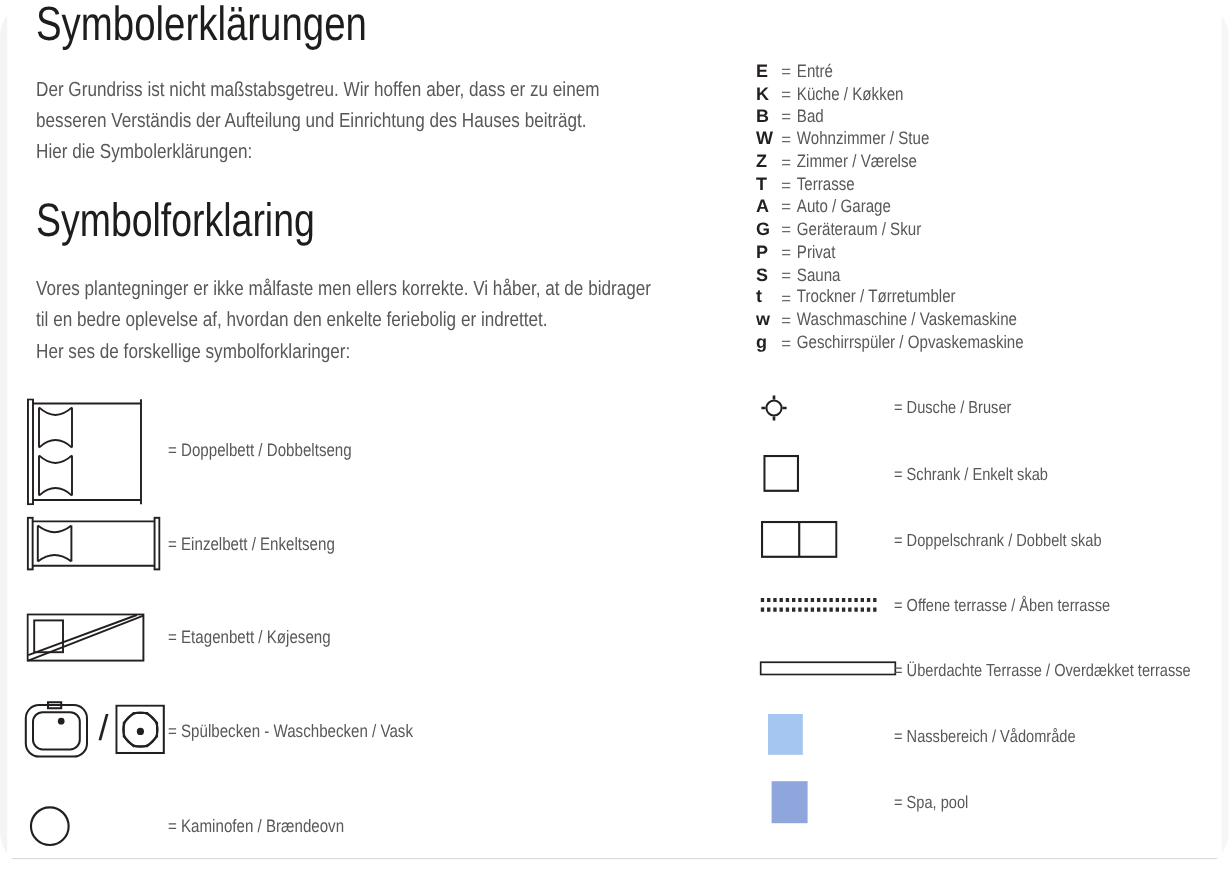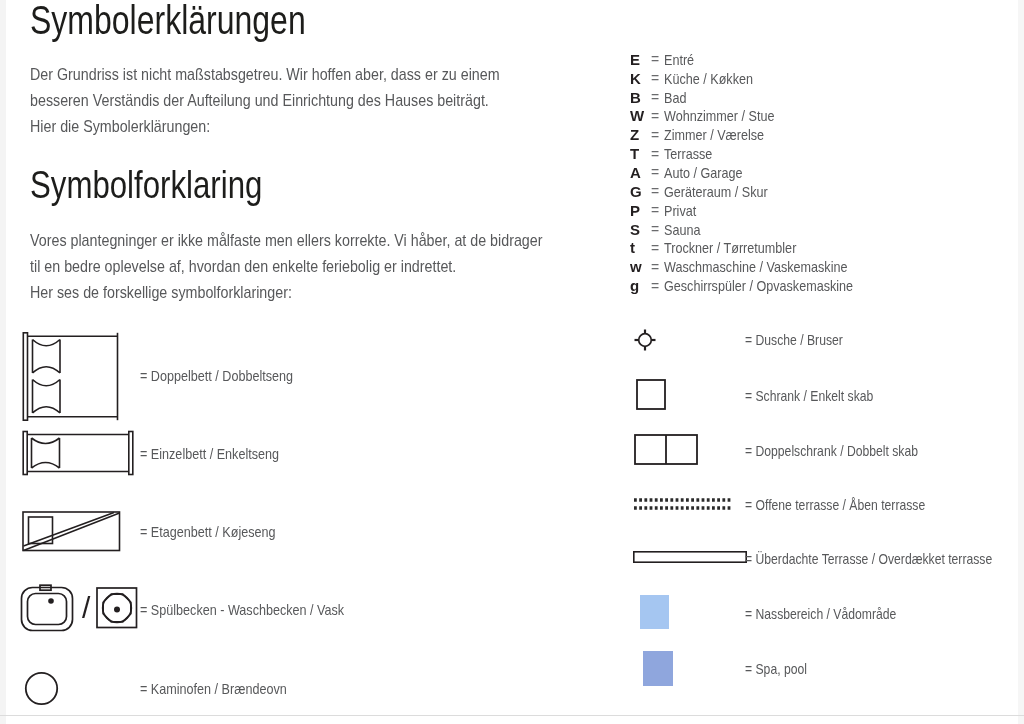--- a/index.html
+++ b/index.html
@@ -1,18 +1,18 @@
 <!DOCTYPE html>
 <html><head>
 <meta charset="utf-8">
 <style>
   html,body{margin:0;padding:0;background:#fff;}
   .page{
     position:relative;width:1024px;height:724px;background:#ffffff;
-    font-family:"Liberation Sans",sans-serif;overflow:hidden;color:#231f20;
+    font-family:"Liberation Sans",sans-serif;overflow:hidden;color:#231f20;border-radius:31px;
   }
   .edge-left{position:absolute;left:0;top:0;width:6px;height:724px;background:#f4f4f4;}
   .edge-right{position:absolute;right:0;top:0;width:6px;height:724px;background:#f6f6f6;}
   .edge-bottom{position:absolute;left:0;top:715px;width:100%;height:1px;background:#dcdcdc;}
 
   .heading{
     position:absolute;left:30px;font-size:40px;line-height:44px;color:#1d1d1b;
     transform:scaleX(0.80);transform-origin:left top;white-space:nowrap;font-weight:500;
   }
   .intro{

